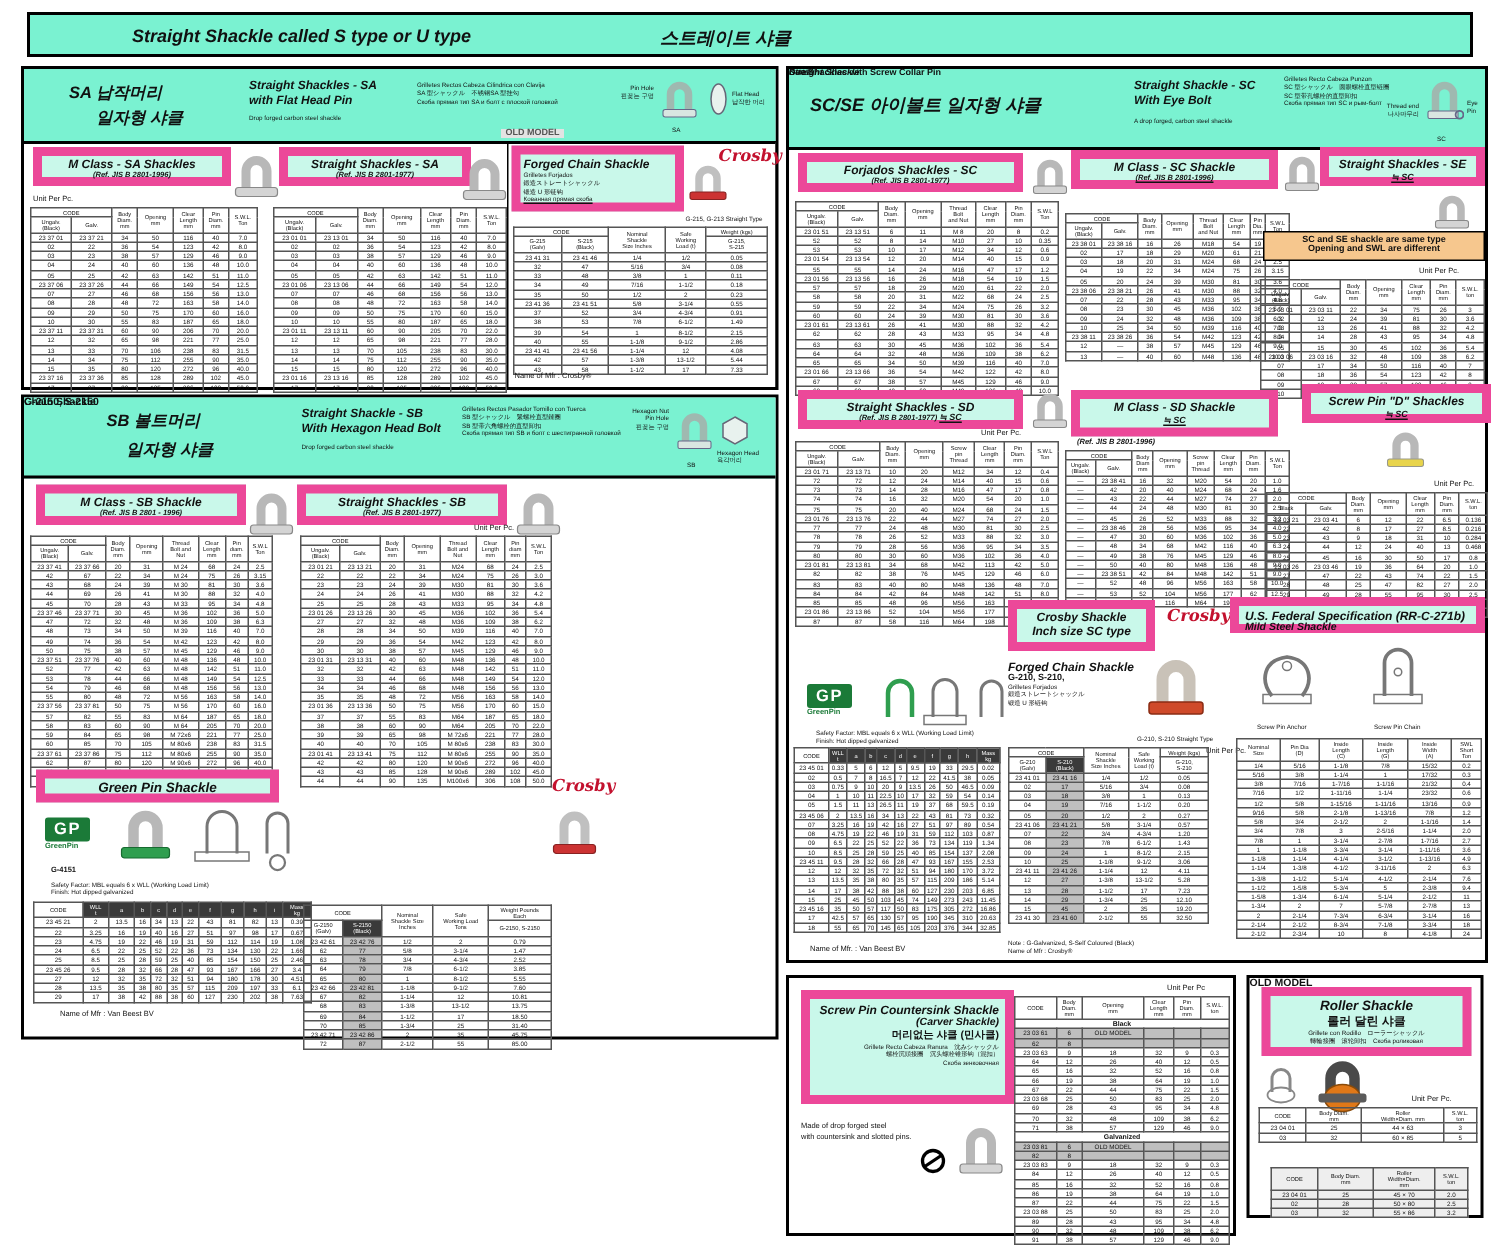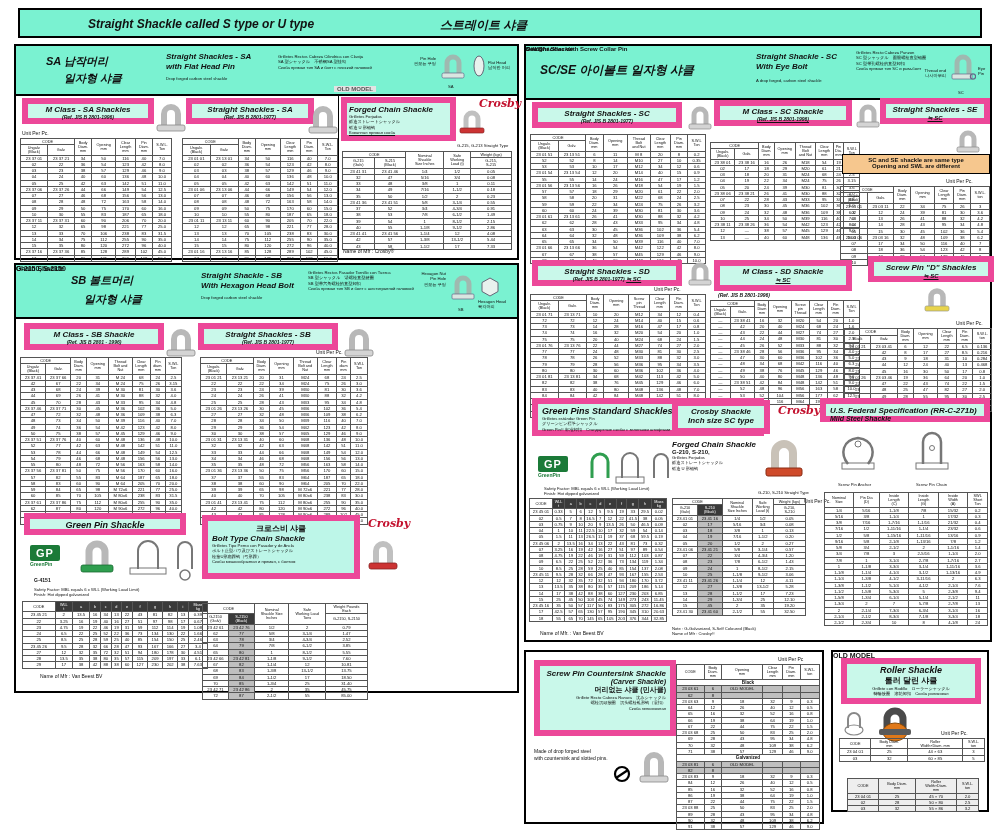--- a/index.html
+++ b/index.html
@@ -1351,28 +1351,20 @@
             <td>230</td>
             <td>202</td>
             <td>38</td>
             <td>7.63</td>
           </tr>
         </tbody>
       </table>
     </div>
   <div class="abs mfr" style="left:24px;top:408px;">Name of Mfr :  Van Beest BV</div>
 
-  <div class="tbox" style="left:186px;top:250px;width:158px;height:64px;text-align:left;padding:2px 4px;background:#bdf6e8;">
-    <div class="t8" style="font-weight:bold;text-align:center;">크로스비 샤클</div>
-    <div class="t8 ttl">Bolt Type Chain Shackle</div>
-    <div class="t4">Grilletes Tipo Perno con Pasador y de Ancla</div>
-    <div class="t4">ボルト止型バウ及びストレートシャックル</div>
-    <div class="t4">栓接U形扁踝钩（弓形踝）</div>
-    <div class="t4">Скобы мешкообразная и прямая, с болтом</div>
-  </div>
   <div class="abs crosby t11" style="left:352px;top:252px;">Crosby</div>
   <svg class="abs" style="left:352px;top:272px;" width="30" height="42" viewBox="0 0 30 42">
     <path d="M8 27 V14 a7 7 0 0 1 14 0 V27" fill="none" stroke="#c0c0c0" stroke-width="6"></path>
     <rect x="1" y="26" width="28" height="6" rx="2" fill="#c33" stroke="#822" stroke-width="0.8"></rect>
   </svg>
   <div class="abs t7" style="font-weight:bold;">Chain Shackle</div>
   <div class="abs t7" style="font-weight:bold;">G-2150, S-2150</div>
   <div class="abs" style="left:186px;top:338px;width:166px;">
       <table>
         <thead>
@@ -1504,21 +1496,21 @@
     <svg class="abs" style="left:424px;top:3px;" width="26" height="40" viewBox="0 0 26 40">
       <path d="M7 26 V14 a6 6 0 0 1 12 0 V26" fill="none" stroke="#9fb9b0" stroke-width="5"></path>
       <rect x="2" y="25" width="20" height="5" rx="1" fill="#d9e6e1" stroke="#668" stroke-width="0.7"></rect>
       <circle cx="23" cy="27.5" r="2.6" fill="none" stroke="#668" stroke-width="1.2"></circle>
     </svg>
     <div class="abs t4" style="left:432px;top:44px;">SC</div>
     <div class="abs t4" style="left:452px;top:20px;">Eye Pin</div>
   </div>
 
   <div class="tbox" style="left:6px;top:56px;width:150px;height:26px;">
-    <div class="t8 ttl">Straight Shackles - SC</div>
+    <div class="t8 ttl">Forjados Shackles - SC</div>
     <div class="t5 ttl">(Ref. JIS B 2801-1977)</div>
   </div>
   <svg class="abs" style="left:162px;top:58px;" width="24" height="32" viewBox="0 0 24 32">
     <path d="M6 21 V11 a6 6 0 0 1 12 0 V21" fill="none" stroke="#b8b8b8" stroke-width="5"></path>
     <rect x="1" y="20" width="22" height="5" rx="1.5" fill="#d4d4d4" stroke="#888" stroke-width="0.7"></rect>
   </svg>
   <div class="abs" style="left:4px;top:88px;width:176px;">
       <table>
         <thead>
           <tr>
@@ -2555,27 +2547,20 @@
             <td>38</td>
             <td>73</td>
             <td>125</td>
             <td>40</td>
             <td>4.2</td>
           </tr>
         </tbody>
       </table>
     </div>
 
-  <div class="tbox" style="left:6px;top:352px;width:232px;height:38px;text-align:left;padding:2px 4px;">
-    <div class="t9 ttl">Green Pins Standard Shackles</div>
-    <div class="abs t7 ttl" style="right:28px;top:12px;text-decoration:underline;">≒ SC</div>
-    <div class="t4"><span>Grilletes estándar Green Pin</span></div>
-    <div class="t4">グリーンピン標準シャックル</div>
-    <div class="t4"><span>Green Pin® 标准卸扣</span>　<span>Стандартные скобы с зелеными штифтами</span></div>
-  </div>
   <div class="abs t6" style="font-weight:bold;">Dee Shackles with Screw Collar Pin</div>
   <div class="abs" style="left:12px;top:408px;">
     <span class="gp">GP</span>
     <div class="gptxt">GreenPin</div>
   </div>
   <svg class="abs" style="left:56px;top:402px;" width="90" height="42" viewBox="0 0 90 42">
     <path d="M10 30 V14 a8 8 0 0 1 16 0 V30" fill="none" stroke="#2f9e4f" stroke-width="3"></path>
     <path d="M40 30 V13 a8 8 0 0 1 16 0 V30" fill="none" stroke="#777" stroke-width="2"></path>
     <rect x="34" y="29" width="28" height="6" fill="none" stroke="#777" stroke-width="1"></rect>
     <path d="M72 30 V13 a7 7 0 0 1 14 0 V30" fill="none" stroke="#777" stroke-width="2"></path>

